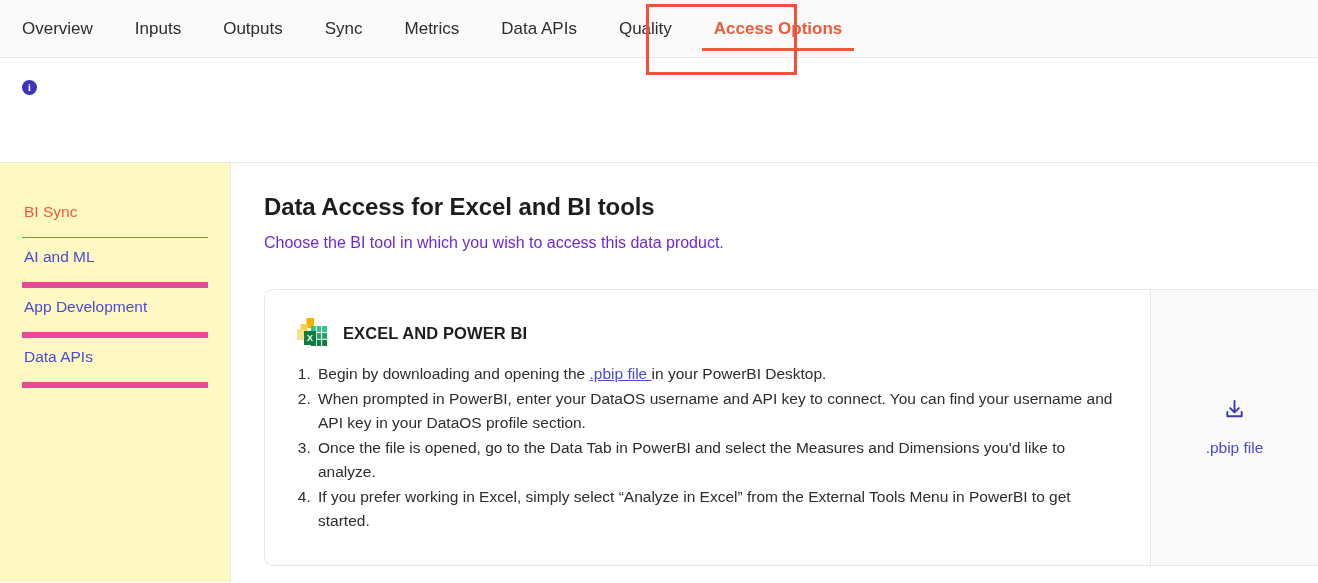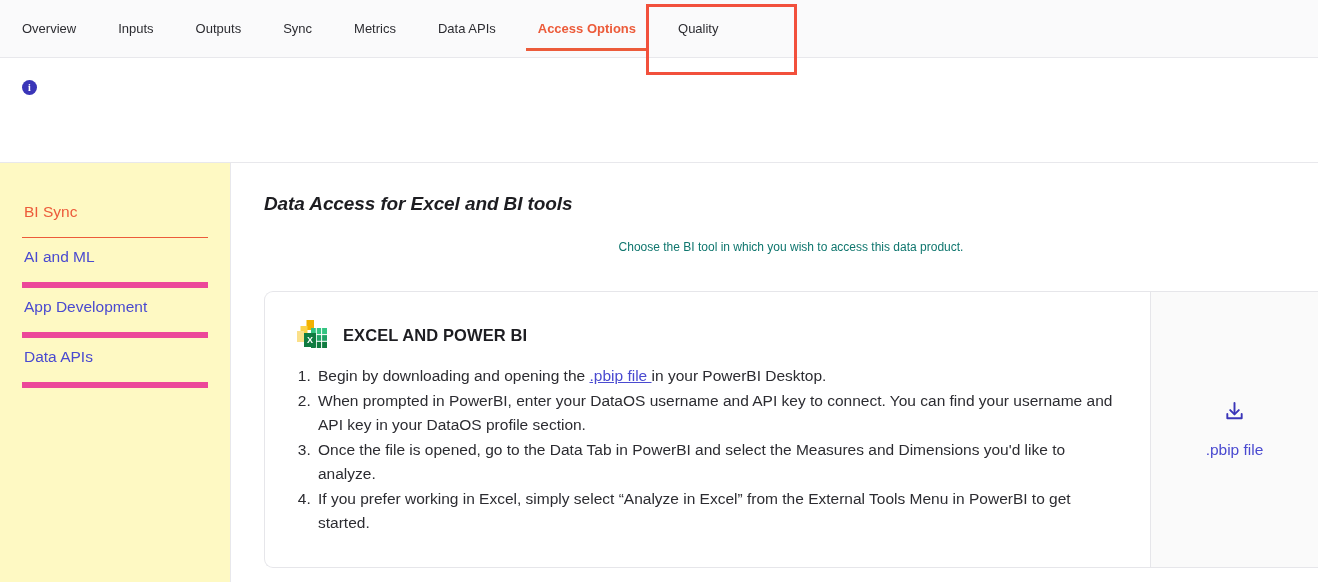--- a/index.html
+++ b/index.html
@@ -15,21 +15,21 @@
   .topnav {
     position: relative;
     height: 58px;
     background: #fafafb;
     border-bottom: 1px solid #e8e8ec;
     display: flex;
     align-items: center;
     padding-left: 22px;
   }
   .navitem {
-    font-size: 13px;
+    font-size: 17px;
     color: #2c2c31;
     padding: 0 21px;
     line-height: 58px;
     height: 58px;
     white-space: nowrap;
     cursor: pointer;
     text-align: right;
   }
   .navitem:first-child { padding-left: 0; }
   .navitem.active {
@@ -110,32 +110,30 @@
     color: #ec5b3a;
     border-bottom: 1px solid #ec5b3a;
   }
 
   .content {
     flex: 1 1 auto;
     padding: 30px 0 0 33px;
     min-width: 0;
   }
   .page-title {
-    font-size: 19px;
+    font-size: 24px;
     font-weight: bold;
     color: #1d1d21;
-    margin: 0 0 25px 0;
+    margin: 0 0 13px 0;
     letter-spacing: -0.1px;
-    font-style: italic;
   }
   .page-sub {
-    font-size: 12px;
-    color: #0f766e;
+    font-size: 16px;
+    color: #6d28d9;
     margin: 0;
-    text-align: center;
   }
 
   
   .card {
     margin-top: 37px;
     margin-right: 0;
     border: 1px solid #e6e6ea;
     border-right: none;
     border-radius: 9px 0 0 9px;
     display: flex;
@@ -200,22 +198,22 @@
 <body>
 
 <div class="topnav">
   <div id="navitems" style="display:flex;align-items:center;">
       <div class="navitem">Overview</div>
       <div class="navitem">Inputs</div>
       <div class="navitem">Outputs</div>
       <div class="navitem">Sync</div>
       <div class="navitem">Metrics</div>
       <div class="navitem">Data APIs</div>
+      <div class="navitem">Quality</div>
       <div class="navitem active">Access Options</div>
-      <div class="navitem">Quality</div>
     </div>
   <div class="annot-box"></div>
 </div>
 
 <div class="banner">
   <div class="info-icon">i</div>
 </div>
 <div class="hdivider"></div>
 
 <div class="body-wrap">

